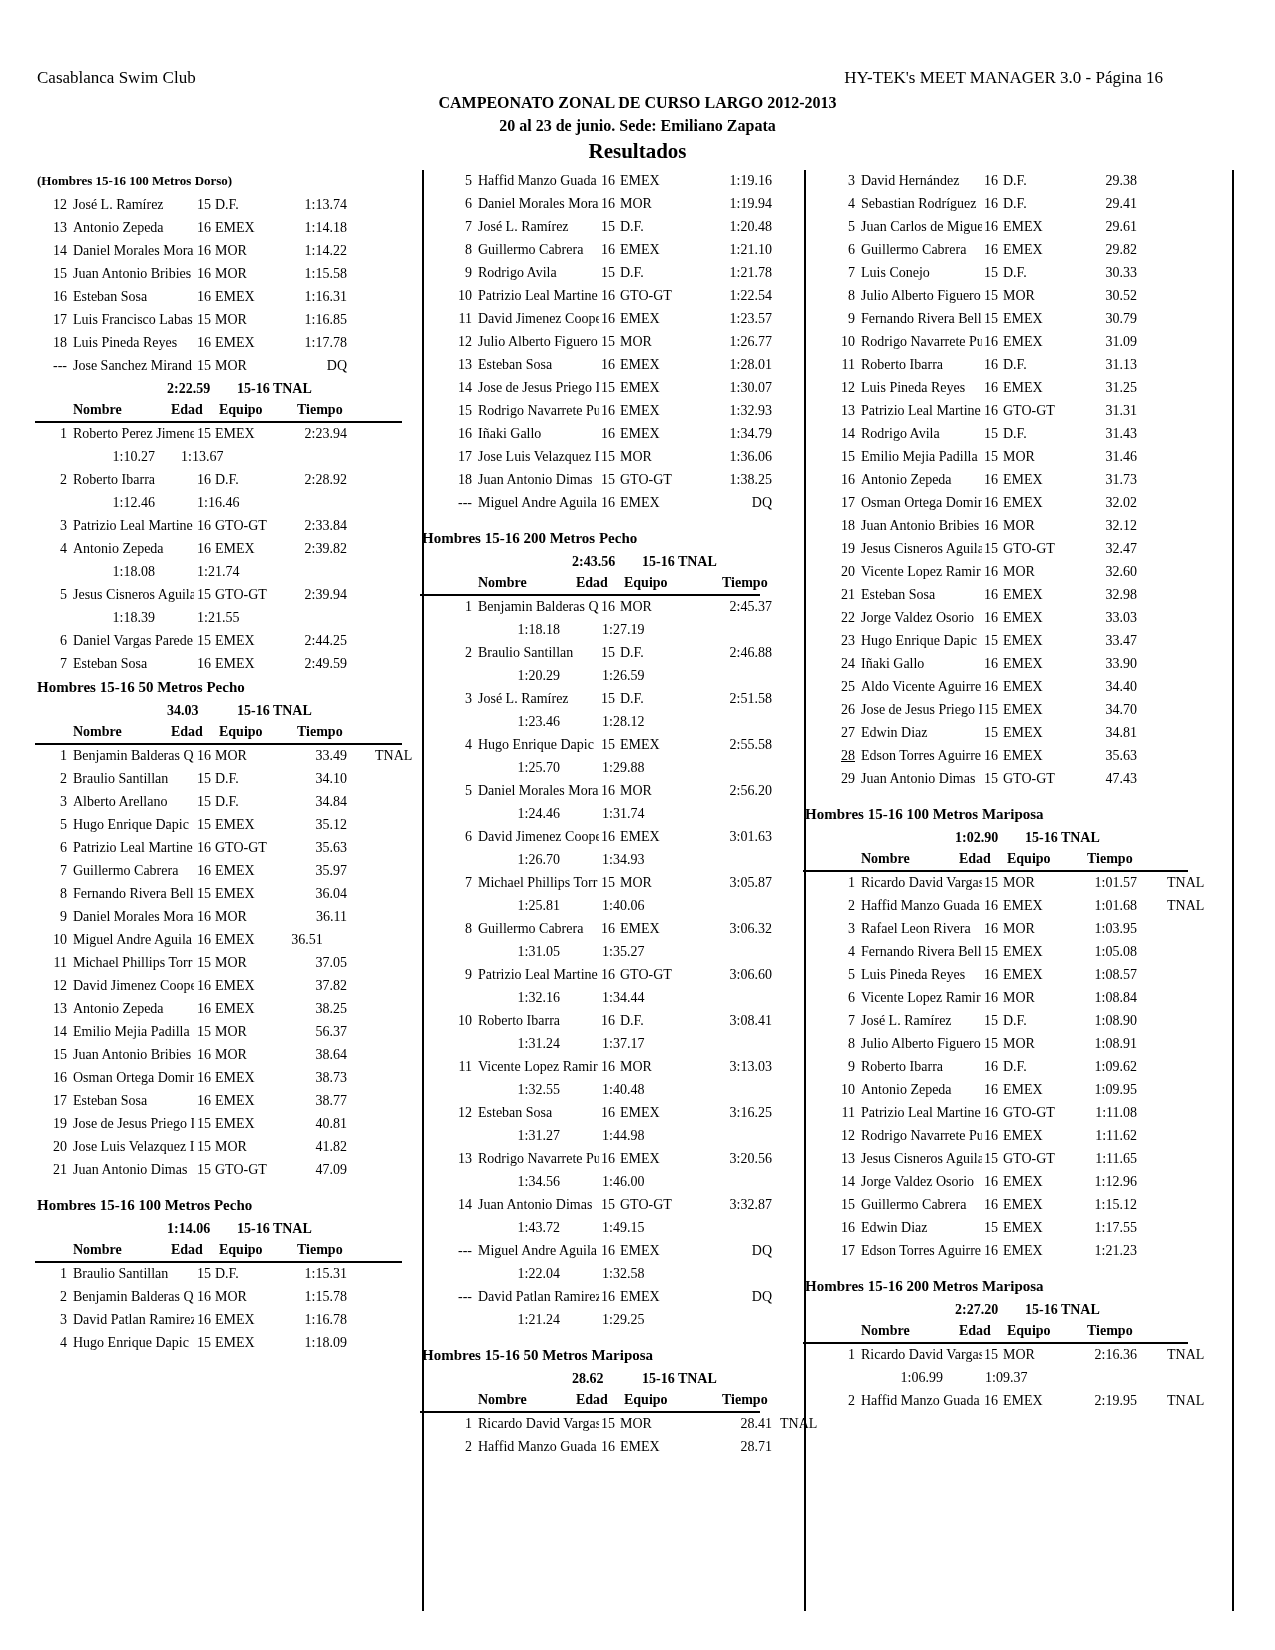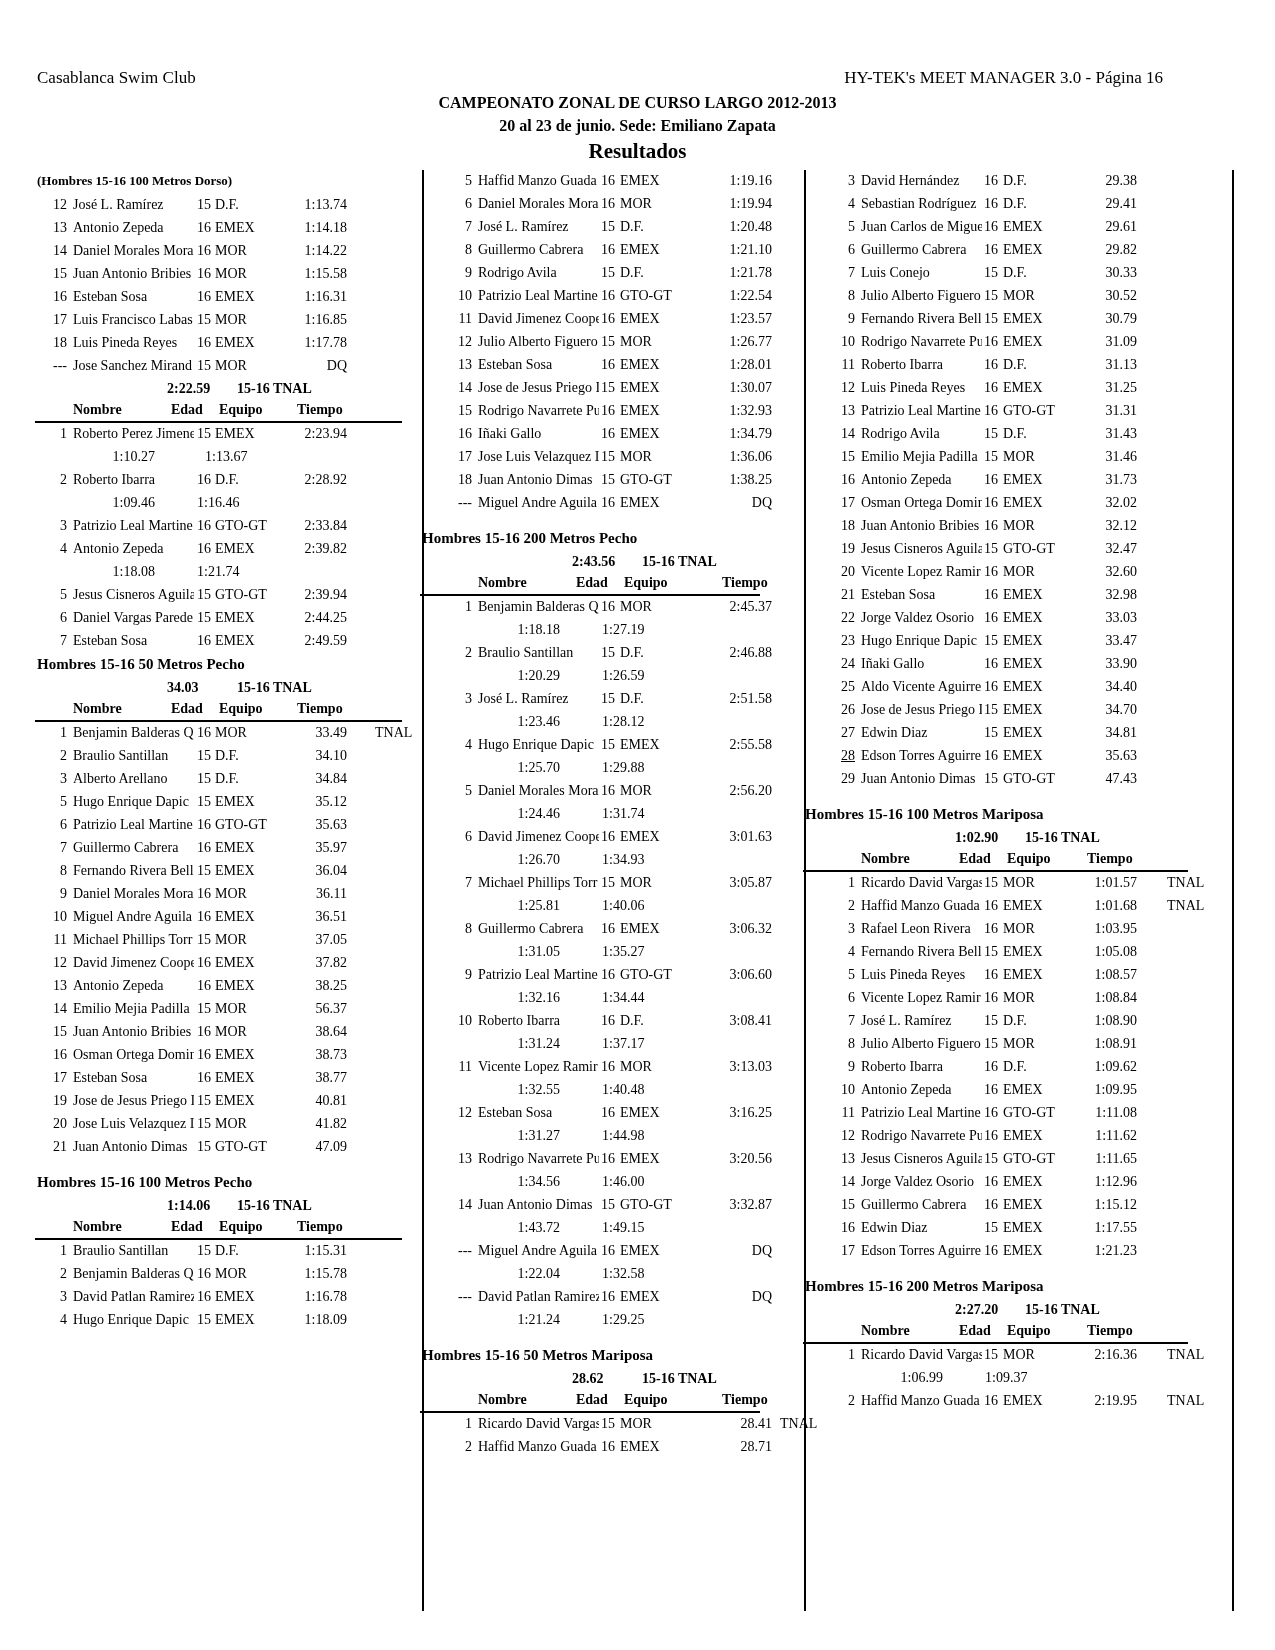--- a/index.html
+++ b/index.html
@@ -121,31 +121,31 @@
     </div>
     <div class="item">
       <span class="place" style="left:0;">1</span>
       <span class="name" style="left:36px;">Roberto Perez Jimene</span>
       <span style="left:160px;">15</span>
       <span style="left:178px;">EMEX</span>
       <span class="time" style="left:230px;">2:23.94</span>
     </div>
     <div class="item">
       <span class="split1" style="left:58px;">1:10.27</span>
-      <span class="split2" style="left:168px;">1:13.67</span>
+      <span class="split2" style="left:144px;">1:13.67</span>
     </div>
     <div class="item">
       <span class="place" style="left:0;">2</span>
       <span class="name" style="left:36px;">Roberto Ibarra</span>
       <span style="left:160px;">16</span>
       <span style="left:178px;">D.F.</span>
       <span class="time" style="left:230px;">2:28.92</span>
     </div>
     <div class="item">
-      <span class="split1" style="left:58px;">1:09.46</span>
+      <span class="split1" style="left:58px;">1:12.46</span>
       <span class="split2" style="left:160px;">1:16.46</span>
     </div>
     <div class="item">
       <span class="place" style="left:0;">3</span>
       <span class="name" style="left:36px;">Patrizio Leal Martine</span>
       <span style="left:160px;">16</span>
       <span style="left:178px;">GTO-GT</span>
       <span class="time" style="left:230px;">2:33.84</span>
     </div>
     <div class="item">
@@ -158,20 +158,24 @@
     <div class="item">
       <span class="split1" style="left:58px;">1:18.08</span>
       <span class="split2" style="left:160px;">1:21.74</span>
     </div>
     <div class="item">
       <span class="place" style="left:0;">5</span>
       <span class="name" style="left:36px;">Jesus Cisneros Aguila</span>
       <span style="left:160px;">15</span>
       <span style="left:178px;">GTO-GT</span>
       <span class="time" style="left:230px;">2:39.94</span>
+    </div>
+    <div class="item">
+      <span class="split1" style="left:58px;">1:18.39</span>
+      <span class="split2" style="left:160px;">1:21.55</span>
     </div>
     <div class="item">
       <span class="place" style="left:0;">6</span>
       <span class="name" style="left:36px;">Daniel Vargas Parede</span>
       <span style="left:160px;">15</span>
       <span style="left:178px;">EMEX</span>
       <span class="time" style="left:230px;">2:44.25</span>
     </div>
     <div class="item">
       <span class="place" style="left:0;">7</span>
@@ -248,21 +252,21 @@
       <span class="name" style="left:36px;">Daniel Morales Mora</span>
       <span style="left:160px;">16</span>
       <span style="left:178px;">MOR</span>
       <span class="time" style="left:230px;">36.11</span>
     </div>
     <div class="item">
       <span class="place" style="left:0;">10</span>
       <span class="name" style="left:36px;">Miguel Andre Aguila</span>
       <span style="left:160px;">16</span>
       <span style="left:178px;">EMEX</span>
-      <span class="time" style="left:230px;">36.51</span>
+      <span class="time" style="left:230px;text-align:center;">36.51</span>
     </div>
     <div class="item">
       <span class="place" style="left:0;">11</span>
       <span class="name" style="left:36px;">Michael Phillips Torr</span>
       <span style="left:160px;">15</span>
       <span style="left:178px;">MOR</span>
       <span class="time" style="left:230px;">37.05</span>
     </div>
     <div class="item">
       <span class="place" style="left:0;">12</span>

